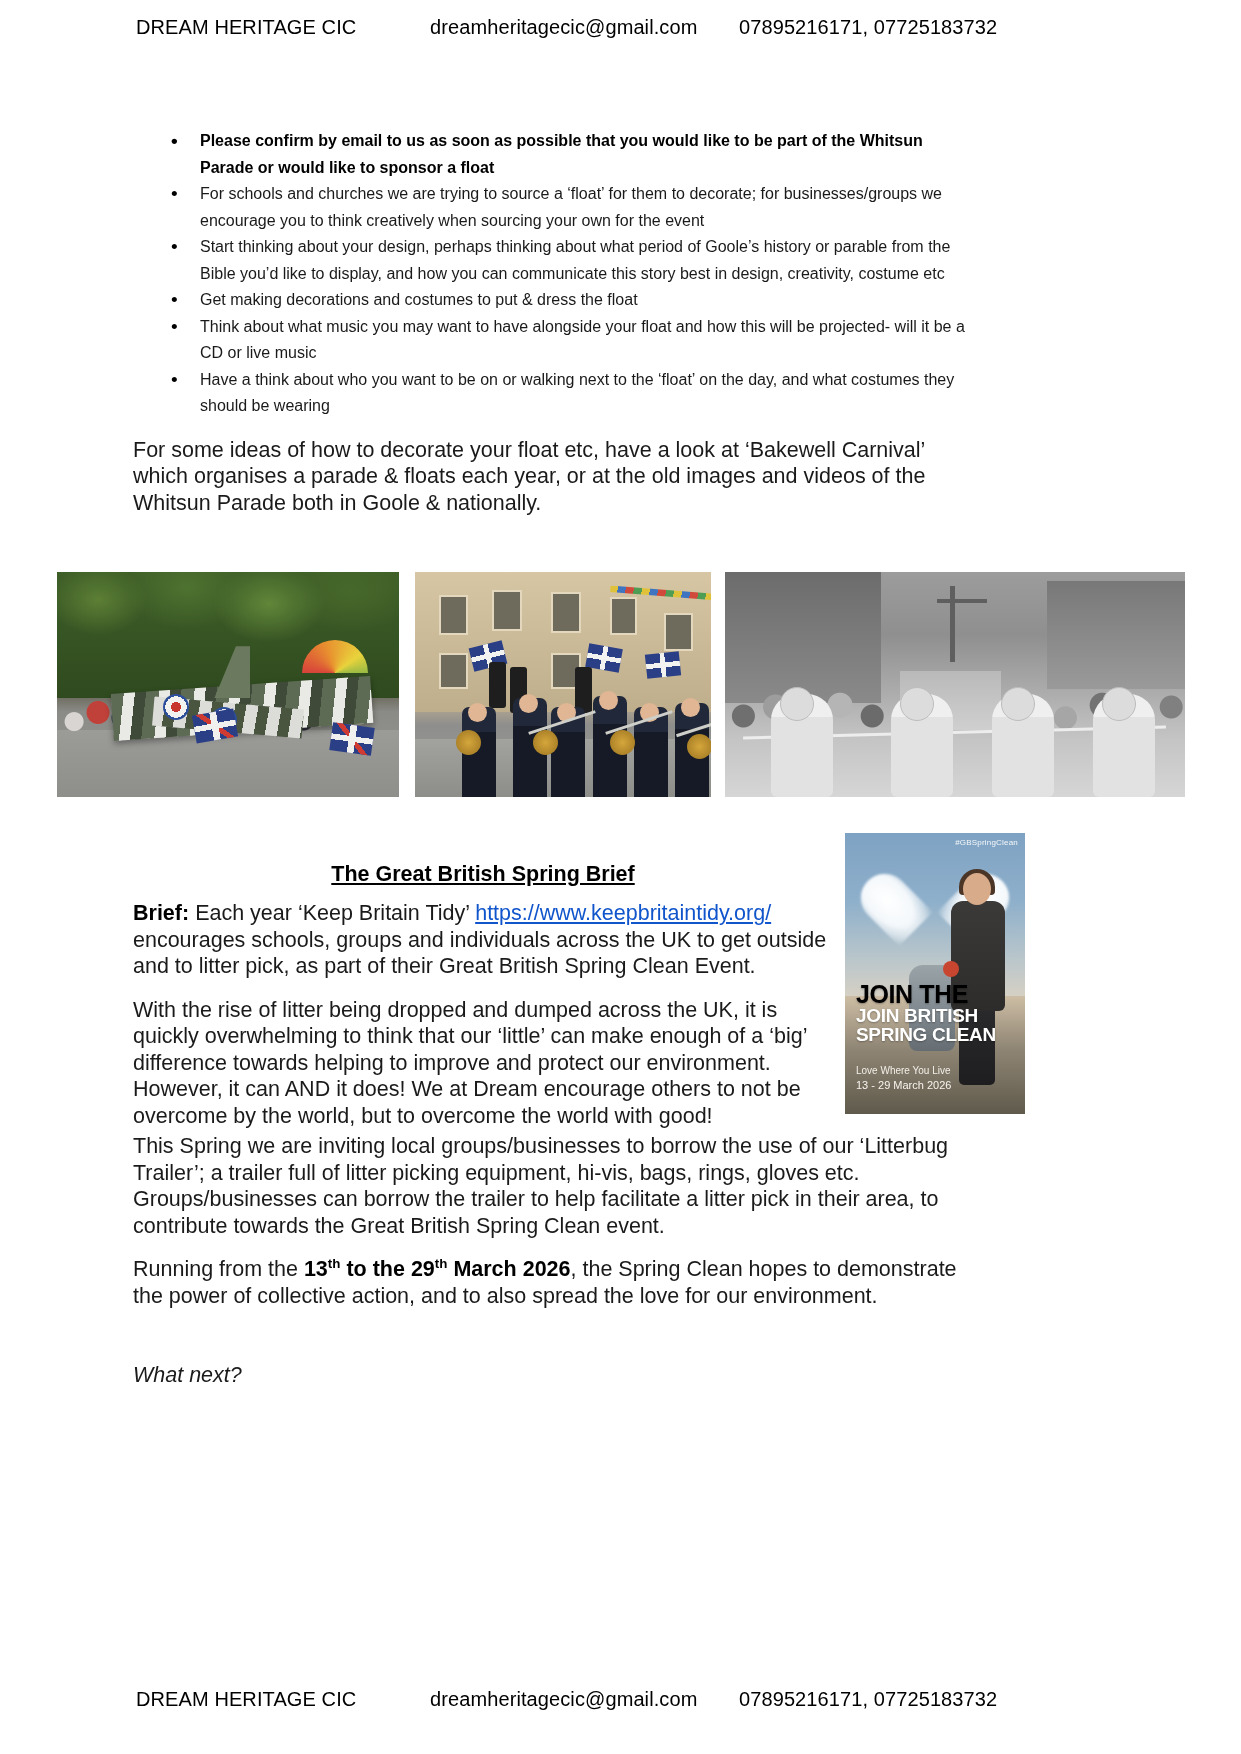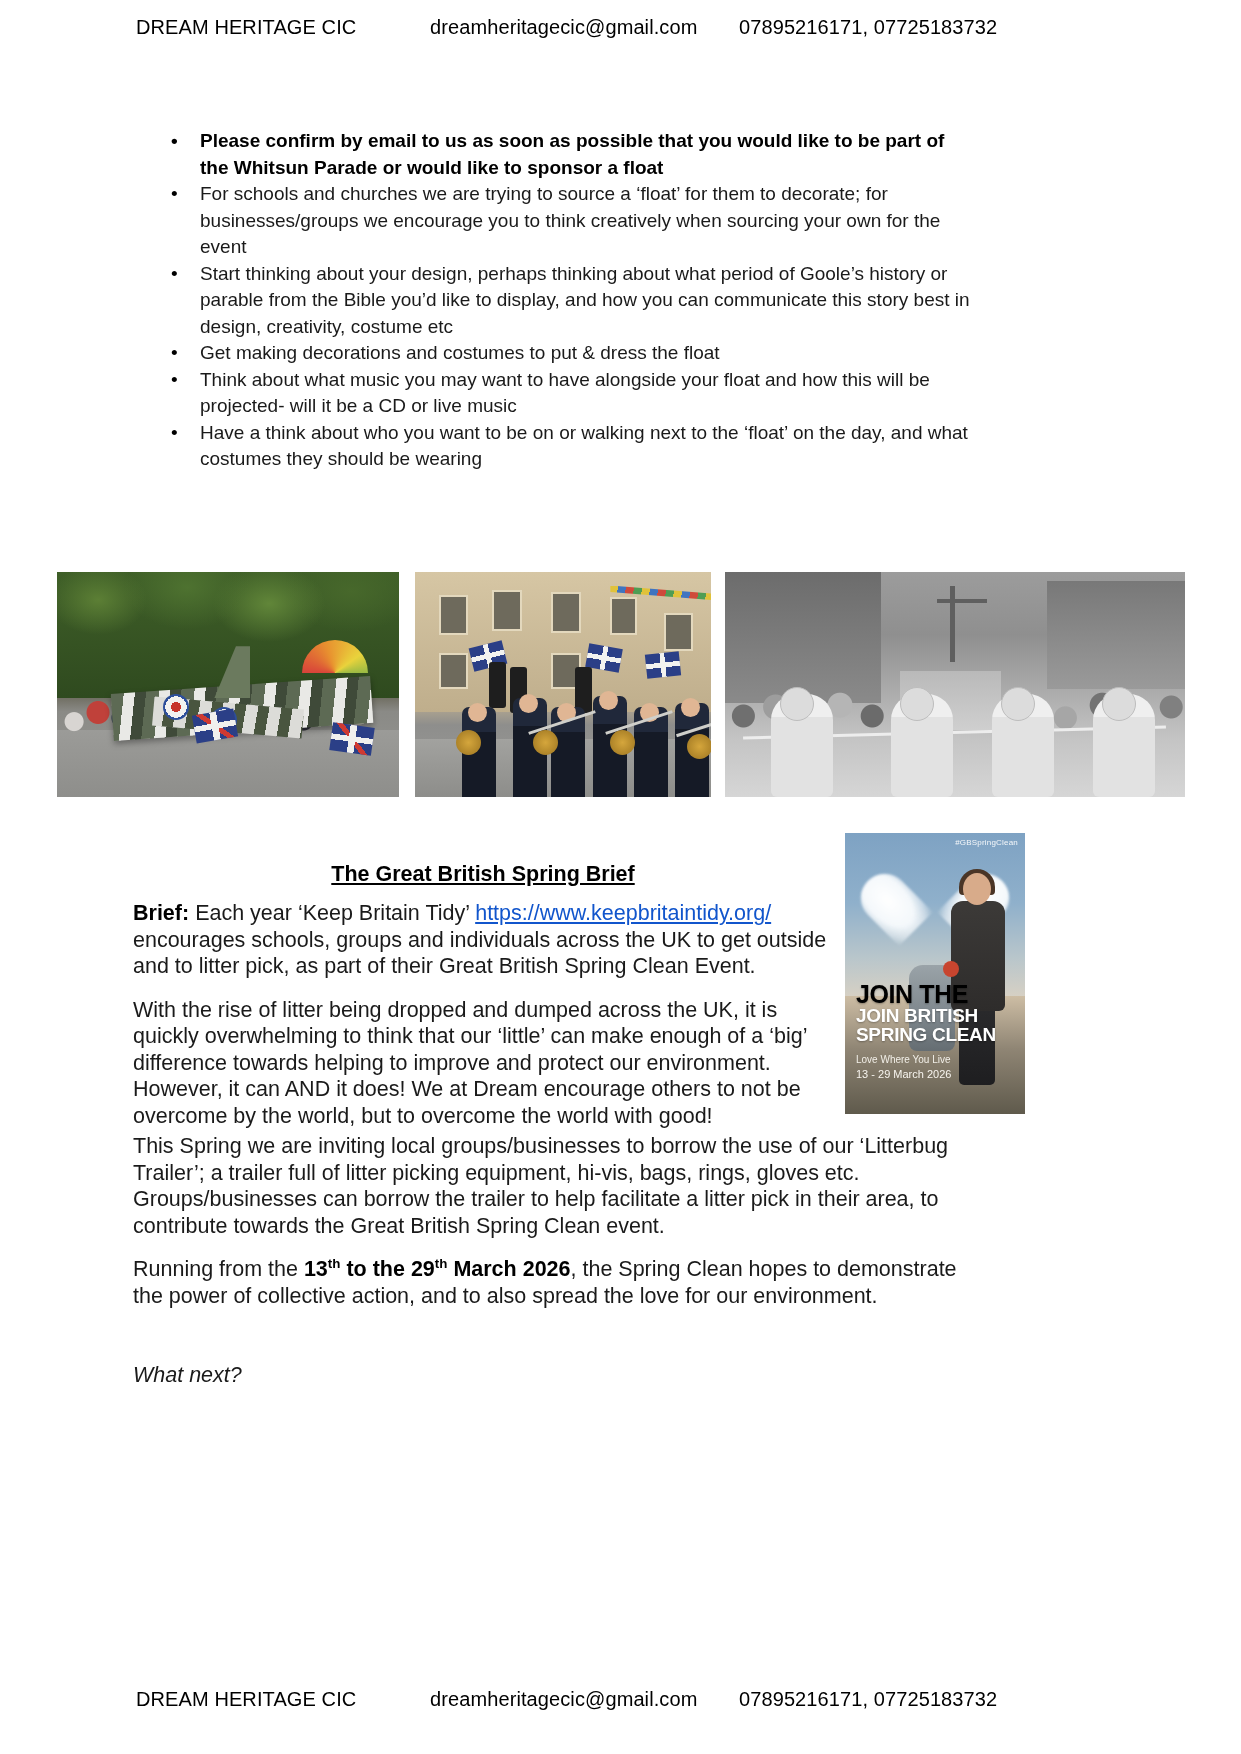--- a/index.html
+++ b/index.html
@@ -42,21 +42,21 @@
   }
 
   ul.bullets {
     list-style: none;
     margin: 0;
     padding: 0;
   }
   ul.bullets > li {
     position: relative;
     padding-left: 67px;
-    font-size: 19px;
+    font-size: 16px;
     line-height: 26.5px;
     margin: 0 5px 0 0;
     color: #1a1a1a;
   }
   ul.bullets > li::before {
     content: "\2022";
     position: absolute;
     left: 38px;
     top: 0;
     font-size: 19px;
@@ -270,21 +270,21 @@
     font-size: 25px; font-weight: bold; color: #000000; line-height: 23px;
     letter-spacing: -.4px;
     text-shadow: 0 1px 2px rgba(0,0,0,.3);
   }
   .poster .pl-gb, .poster .pl-sc {
     font-size: 19px; font-weight: bold; color: #ffffff; line-height: 19px;
     letter-spacing: -.3px;
     text-shadow: 0 1px 2px rgba(0,0,0,.3);
   }
   .poster .pl-love {
-    margin-top: 9px; font-size: 10px; color: #f2efe8; line-height: 14px;
+    margin-top: 20px; font-size: 10px; color: #f2efe8; line-height: 14px;
   }
   .poster .pl-dates { font-size: 11px; color: #f7f4ee; line-height: 14px; }
   .poster .woman {
     position: absolute; right: 8px; top: 40px; width: 74px; height: 225px;
   }
   .poster .w-head {
     position:absolute; left: 20px; top: 0; width: 28px; height: 32px;
     border-radius: 50%; background:#d8ab8a;
   }
   .poster .w-hair {
@@ -361,20 +361,21 @@
   <div class="content">
     <ul class="bullets">
       <li class="strong">Please confirm by email to us as soon as possible that you would like to be part of the Whitsun Parade or would like to sponsor a float</li>
       <li>For schools and churches we are trying to source a ‘float’ for them to decorate; for businesses/groups we encourage you to think creatively when sourcing your own for the event</li>
       <li>Start thinking about your design, perhaps thinking about what period of Goole’s history or parable from the Bible you’d like to display, and how you can communicate this story best in design, creativity, costume etc</li>
       <li>Get making decorations and costumes to put &amp; dress the float</li>
       <li>Think about what music you may want to have alongside your float and how this will be projected- will it be a CD or live music</li>
       <li>Have a think about who you want to be on or walking next to the ‘float’ on the day, and what costumes they should be wearing</li>
     </ul>
 
+    <p class="para">For some ideas of how to decorate your float etc, have a look at ‘Bakewell Carnival’ which organises a parade &amp; floats each year, or at the old images and videos of the Whitsun Parade both in Goole &amp; nationally.</p>
   </div>
 
   <div class="photo-strip">
 
     <div class="photo p1">
       <div class="ph-inner">
         <div class="sky"></div>
         <div class="trees"></div>
         <div class="road"></div>
         <div class="crowd"></div>

